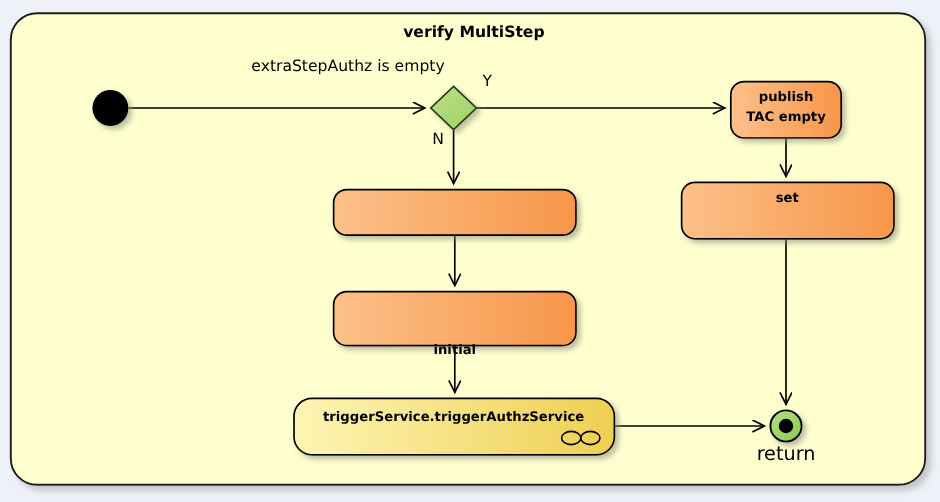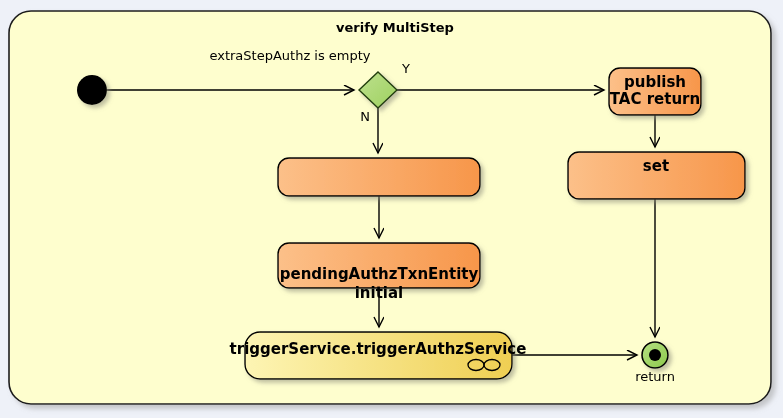--- a/index.html
+++ b/index.html
@@ -39,30 +39,30 @@
   }
   .txt.center {
     text-align: center;
     transform: translateX(-50%);
   }
   .frame-title {
     font-size: 13px;
     font-weight: bold;
   }
   .node-label {
-    font-size: 15px;
+    font-size: 11px;
     font-weight: bold;
     text-align: center;
   }
   .edge-label {
     font-size: 13px;
     font-weight: normal;
   }
   .end-label {
-    font-size: 13px;
+    font-size: 16px;
     font-weight: normal;
   }
 </style>
 </head>
 <body>
 
 <div id="diagram-root">
 
   <svg class="svg-layer" viewBox="0 0 783 418" width="783" height="418">
     <defs>
@@ -145,25 +145,24 @@
 
   <div class="txt frame-title" style="left:336px; top:21px;">verify MultiStep</div>
 
   <div class="txt edge-label center" style="left:290px; top:49px;">extraStepAuthz is empty</div>
 
   <div class="txt edge-label center" style="left:406px; top:62px;">Y</div>
 
   <div class="txt edge-label center" style="left:365px; top:110px;">N</div>
 
   <div class="txt node-label center" style="left:655px; top:75px;">publish</div>
-  <div class="txt node-label center" style="left:655px; top:92px;">TAC return</div>
+  <div class="txt node-label center" style="left:655px; top:92px;">TAC empty</div>
 
   <div class="txt node-label center" style="left:656px; top:159px;">set</div>
 
 
   <div class="txt node-label center" style="left:379px; top:250px;margin-top:36px;">initial</div>
-  <div class="txt node-label center" style="left:379px; top:267px;">pendingAuthzTxnEntity</div>
 
   <div class="txt node-label center" style="left:378px; top:342px;">triggerService.triggerAuthzService</div>
 
   <div class="txt end-label center" style="left:655px; top:370px;">return</div>
 
 </div>
 
 </body></html>

